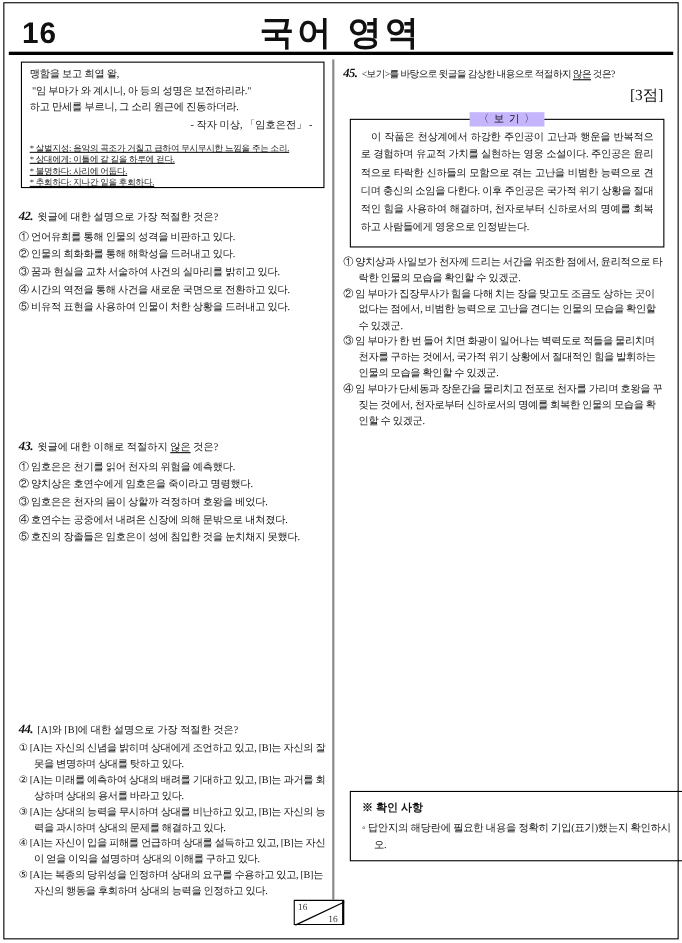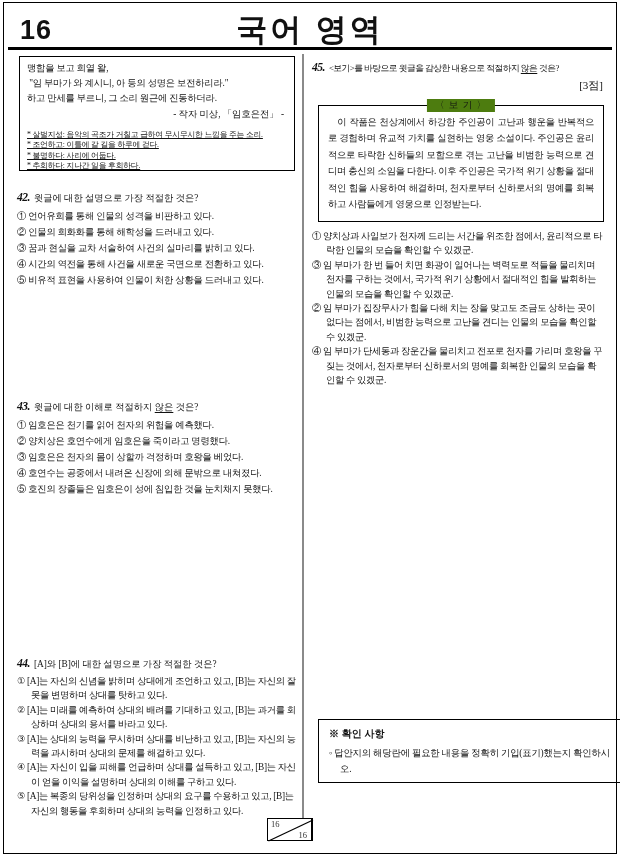--- a/index.html
+++ b/index.html
@@ -24,25 +24,25 @@
   .attribution { font-size:9.3px; text-align:right; padding-right:3px; line-height:14px; }
   .footnotes { margin-top:9px; }
   .footnote { font-size:7.8px; line-height:10.6px; letter-spacing:-0.2px;text-decoration:underline; }
 
   
   .q-block { position:absolute; left:17px; width:286px; }
   .q-block-r { position:absolute; left:312px; width:293px; }
   .stem-line { margin-bottom:3px; }
   #q45-stem { white-space:nowrap; }
   #q45-stem .stem { font-size:8.8px; letter-spacing:-0.55px; }
-  .points { text-align:right; font-size:11px; padding-right:2px; margin-top:1px; }
+  .points { text-align:right; font-size:14px; padding-right:2px; margin-top:1px; }
 
   
   .bogi-box { position:relative; margin-top:12px; margin-left:6px; width:286px; height:117px; border:1.5px solid #000; padding:8px 9px 0 9px; }
-  .bogi-label { position:absolute; top:-7px; left:50%; transform:translateX(-50%); background:#4d7c0f; padding:0 8px; font-size:9.5px; letter-spacing:1px; white-space:nowrap; }
+  .bogi-label { position:absolute; top:-7px; left:50%; transform:translateX(-50%); background:#c4b5fd; padding:0 8px; font-size:9.5px; letter-spacing:1px; white-space:nowrap; }
   .bogi-text { font-size:9.3px; line-height:16.4px; text-indent:1em; letter-spacing:-0.25px; text-align:justify; }
 
   
   .check-box { position:absolute; left:318px; top:719px; width:323px; height:64px; border:1.6px solid #000; padding:7px 21px 0 10px; }
   .check-title { font-family:"Liberation Sans",sans-serif; font-weight:bold; font-size:10px; margin-bottom:4px; }
   .check-item { font-size:9.4px; line-height:16px; padding-left:11px; text-indent:-11px; letter-spacing:-0.2px; }
 
   
   .page-fraction { position:absolute; left:267px; top:818px; width:46px; height:23px; border:1.4px solid #000; border-right-width:2.6px; border-top-width:1.8px; background:#fff; }
   .page-fraction svg { position:absolute; left:0; top:0; }
@@ -59,21 +59,21 @@
 <div class="hdr-rule"></div>
 <div class="col-divider"></div>
 
 <div class="passage-box">
   <div class="passage-line">맹함을 보고 희열 왈,</div>
   <div class="passage-line"> "임 부마가 와 계시니, 아 등의 성명은 보전하리라."</div>
   <div class="passage-line">하고 만세를 부르니, 그 소리 원근에 진동하더라.</div>
   <div class="attribution">- 작자 미상, 「임호은전」 -</div>
   <div class="footnotes">
     <div class="footnote">* 살벌지성: 음악의 곡조가 거칠고 급하여 무시무시한 느낌을 주는 소리.</div>
-    <div class="footnote">* 조언하고: 이틀에 갈 길을 하루에 걷다.</div>
+    <div class="footnote">* 상대에게: 이틀에 갈 길을 하루에 걷다.</div>
     <div class="footnote">* 불명하다: 사리에 어둡다.</div>
     <div class="footnote">* 추회하다: 지나간 일을 후회하다.</div>
   </div>
 </div>
 
 <div class="q-block" style="top:187px;">
   <div class="stem-line">
     <span class="q-num">42.</span><span class="stem">윗글에 대한 설명으로 가장 적절한 것은?</span>
   </div>
   <div class="choice">① 언어유희를 통해 인물의 성격을 비판하고 있다.</div>
@@ -111,22 +111,22 @@
   </div>
   <div class="points">[3점]</div>
 
   <div class="bogi-box">
     <div class="bogi-label">〈 보 기 〉</div>
     <div class="bogi-text">이 작품은 천상계에서 하강한 주인공이 고난과 행운을 반복적으로 경험하며 유교적 가치를 실현하는 영웅 소설이다. 주인공은 윤리적으로 타락한 신하들의 모함으로 겪는 고난을 비범한 능력으로 견디며 충신의 소임을 다한다. 이후 주인공은 국가적 위기 상황을 절대적인 힘을 사용하여 해결하며, 천자로부터 신하로서의 명예를 회복하고 사람들에게 영웅으로 인정받는다.</div>
   </div>
 
   <div style="margin-top:7px;">
     <div class="choice2">① 양치상과 사일보가 천자께 드리는 서간을 위조한 점에서, 윤리적으로 타락한 인물의 모습을 확인할 수 있겠군.</div>
+    <div class="choice2">② 임 부마가 집장무사가 힘을 다해 치는 장을 맞고도 조금도 상하는 곳이 없다는 점에서, 비범한 능력으로 고난을 견디는 인물의 모습을 확인할 수 있겠군.</div>
     <div class="choice2">③ 임 부마가 한 번 들어 치면 화광이 일어나는 벽력도로 적들을 물리치며 천자를 구하는 것에서, 국가적 위기 상황에서 절대적인 힘을 발휘하는 인물의 모습을 확인할 수 있겠군.</div>
-    <div class="choice2">② 임 부마가 집장무사가 힘을 다해 치는 장을 맞고도 조금도 상하는 곳이 없다는 점에서, 비범한 능력으로 고난을 견디는 인물의 모습을 확인할 수 있겠군.</div>
     <div class="choice2">④ 임 부마가 단세동과 장운간을 물리치고 전포로 천자를 가리며 호왕을 꾸짖는 것에서, 천자로부터 신하로서의 명예를 회복한 인물의 모습을 확인할 수 있겠군.</div>
   </div>
 </div>
 
 <div class="check-box">
   <div class="check-title">※ 확인 사항</div>
   <div class="check-item">◦ 답안지의 해당란에 필요한 내용을 정확히 기입(표기)했는지 확인하시오.</div>
 </div>
 
 <div class="page-fraction">

